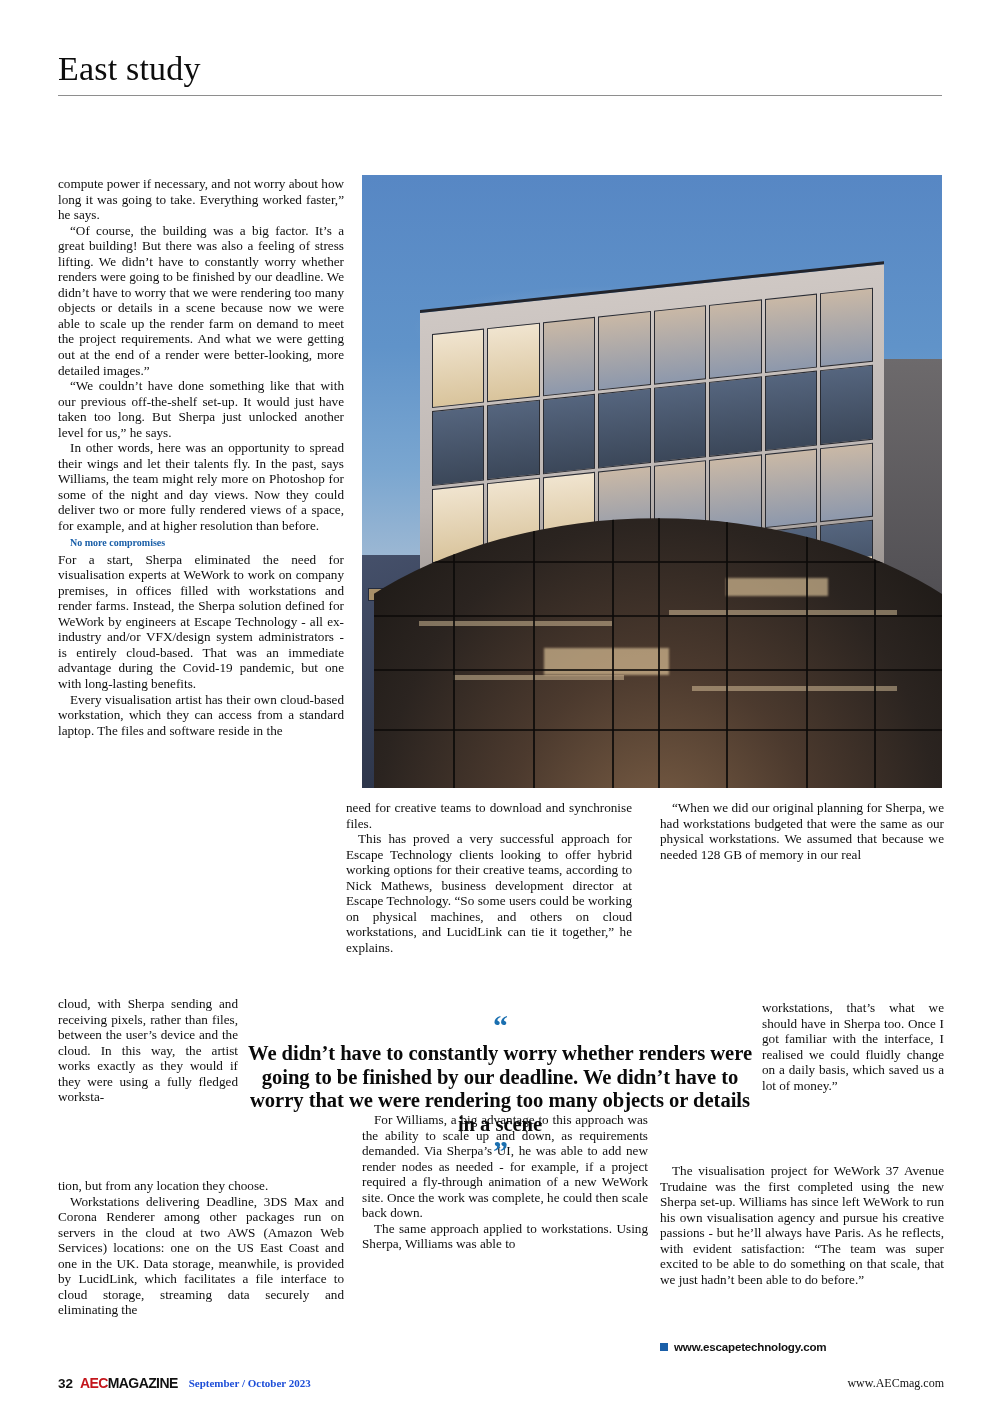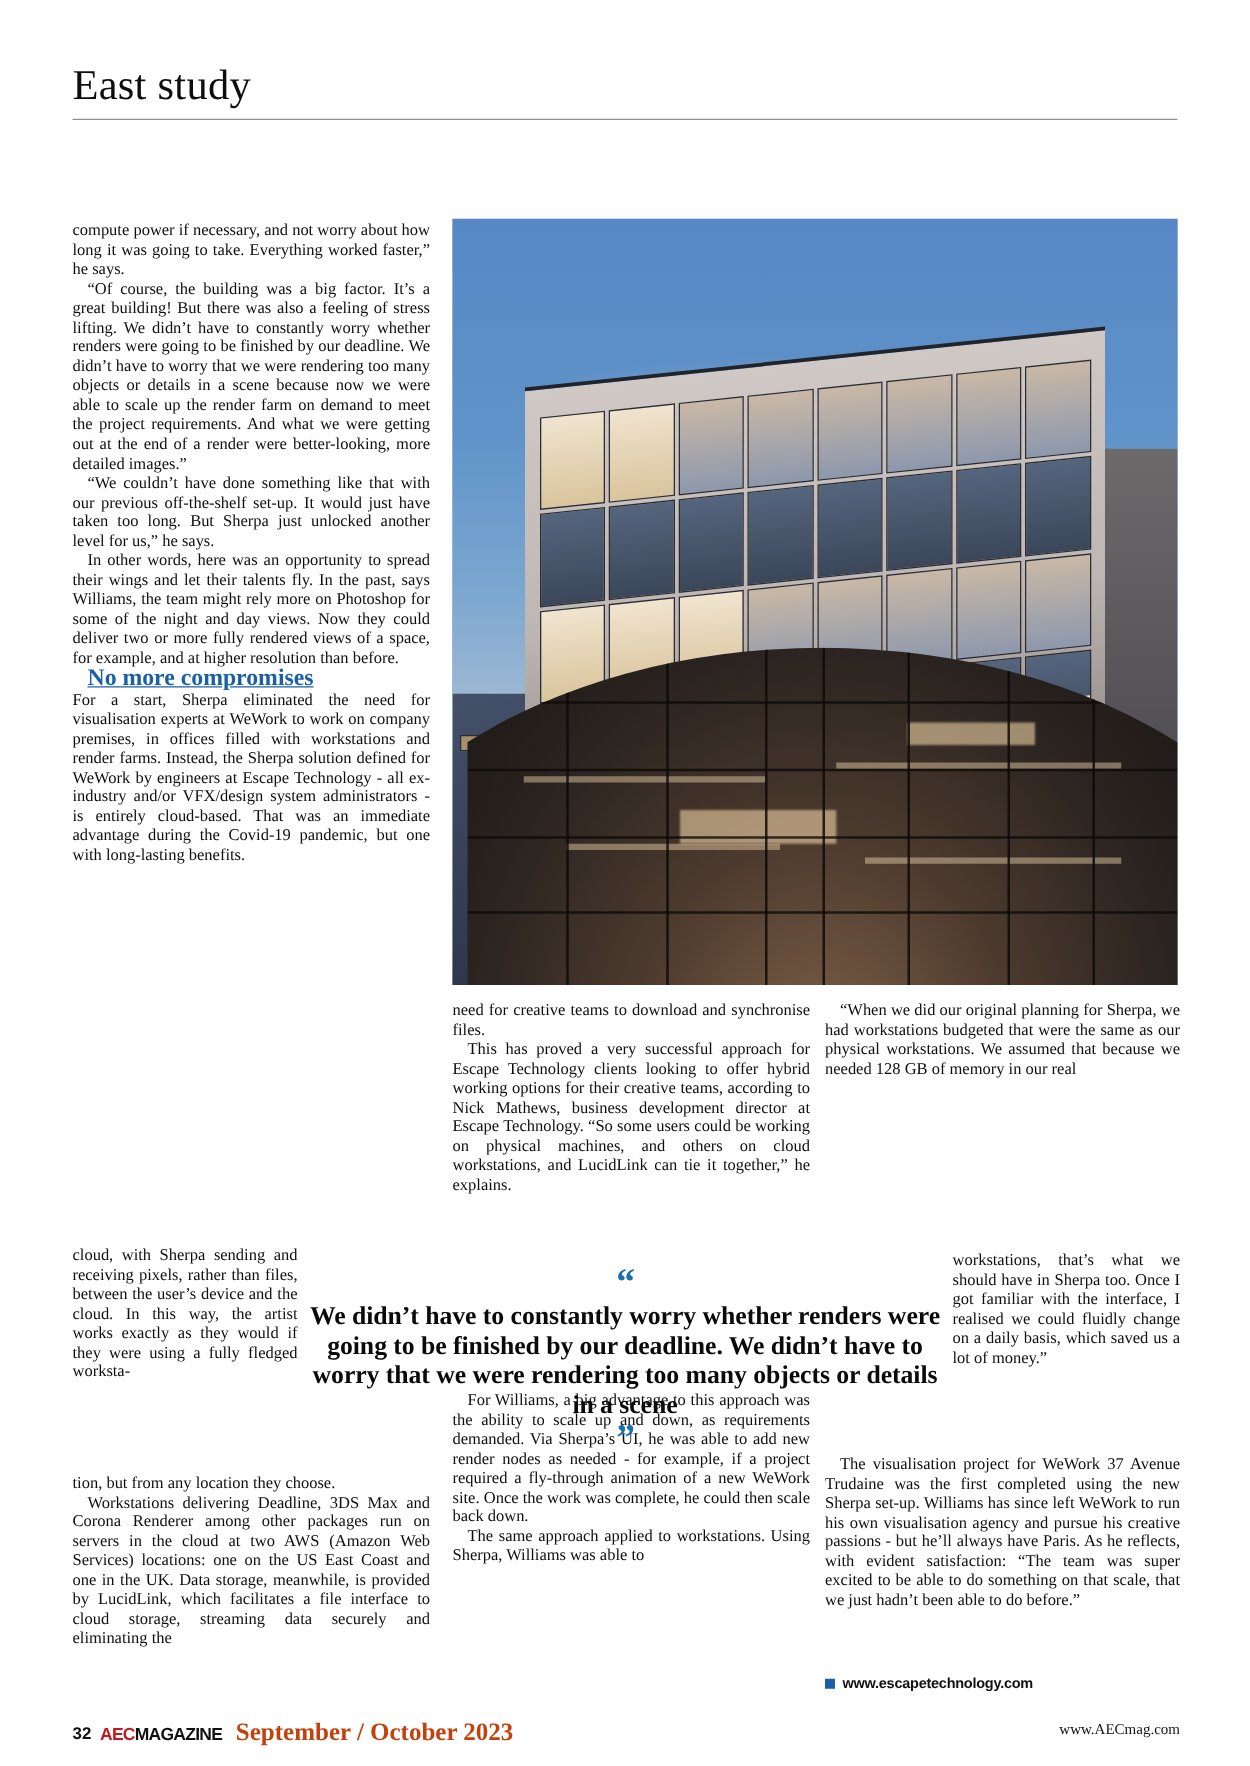--- a/index.html
+++ b/index.html
@@ -97,36 +97,35 @@
     -webkit-hyphens:auto; hyphens:auto;
     color:#0e0e0e;
   }
   .col p { text-indent:12px; margin:0; }
   .col p.noind { text-indent:0; }
 
   #col1 { left:58px; top:176px; width:286px; }
   #col1-narrow { left:58px; top:996px; width:180px; }
   #col1-tail { left:58px; top:1178px; width:286px; }
 
-  #col2-a { left:362px; top:800px; width:286px; }
+  #col2-a { left:346px; top:800px; width:286px; }
   #col2-b { left:362px; top:1112px; width:286px; }
 
   #col3-a { left:660px; top:800px; width:284px; }
   #col3-narrow { left:762px; top:1000px; width:182px; }
   #col3-tail { left:660px; top:1163px; width:284px; }
 
   .sub-head {
     color:#1a5fa8;
     font-weight:700;
-    font-size:19px;
+    font-size:10px;
     line-height:18px;
     margin-bottom:1px;
     text-align:left;
     text-indent:0;
-    text-decoration:underline;
   }
 
   
   #pull-quote {
     position:absolute;
     left:246px; top:1016px;
     width:508px;
     text-align:center;
   }
   #pull-quote .qmark {
@@ -169,21 +168,21 @@
     font-weight:700; font-size:13.5px; color:#111;
   }
   #footer-left .logo {
     font-family:"Liberation Sans", sans-serif;
     font-weight:700; font-size:14px; letter-spacing:-0.6px;
   }
   #footer-left .logo .aec { color:#c4161c; }
   #footer-left .logo .mag { color:#111; }
   #footer-left .issue {
     font-family:"Liberation Serif", serif;
-    font-weight:700; font-size:20px; color:#c2410c; margin-left:4px;
+    font-weight:700; font-size:11px; color:#1d4ed8; margin-left:4px;
   }
   #footer-right {
     position:absolute; right:56px; top:1376px;
     font-family:"Liberation Serif", serif;
     font-size:12px; color:#111;
   }
 </style>
 </head>
 <body>
 
@@ -255,20 +254,21 @@
   </div>
 </figure>
 
 <div id="col1" class="col">
   <p class="noind">compute power if necessary, and not worry about how long it was going to take. Everything worked faster,” he says.</p>
   <p>“Of course, the building was a big factor. It’s a great building! But there was also a feeling of stress lifting. We didn’t have to constantly worry whether renders were going to be finished by our deadline. We didn’t have to worry that we were rendering too many objects or details in a scene because now we were able to scale up the render farm on demand to meet the project requirements. And what we were getting out at the end of a render were better-looking, more detailed images.”</p>
   <p>“We couldn’t have done something like that with our previous off-the-shelf set-up. It would just have taken too long. But Sherpa just unlocked another level for us,” he says.</p>
   <p>In other words, here was an opportunity to spread their wings and let their talents fly. In the past, says Williams, the team might rely more on Photoshop for some of the night and day views. Now they could deliver two or more fully rendered views of a space, for example, and at higher resolution than before.</p>
   <p class="sub-head">No more compromises</p>
   <p class="noind">For a start, Sherpa eliminated the need for visualisation experts at WeWork to work on company premises, in offices filled with workstations and render farms. Instead, the Sherpa solution defined for WeWork by engineers at Escape Technology - all ex-industry and/or VFX/design system administrators - is entirely cloud-based. That was an immediate advantage during the Covid-19 pandemic, but one with long-lasting benefits.</p>
+  <p>Every visualisation artist has their own cloud-based workstation, which they can access from a standard laptop. The files and software reside in the</p>
 </div>
 
 <div id="col1-narrow" class="col">
   <p class="noind">cloud, with Sherpa sending and receiving pixels, rather than files, between the user’s device and the cloud. In this way, the artist works exactly as they would if they were using a fully fledged worksta-</p>
 </div>
 
 <div id="col1-tail" class="col">
   <p class="noind">tion, but from any location they choose.</p>
   <p>Workstations delivering Deadline, 3DS Max and Corona Renderer among other packages run on servers in the cloud at two AWS (Amazon Web Services) locations: one on the US East Coast and one in the UK. Data storage, meanwhile, is provided by LucidLink, which facilitates a file interface to cloud storage, streaming data securely and eliminating the</p>
 </div>

